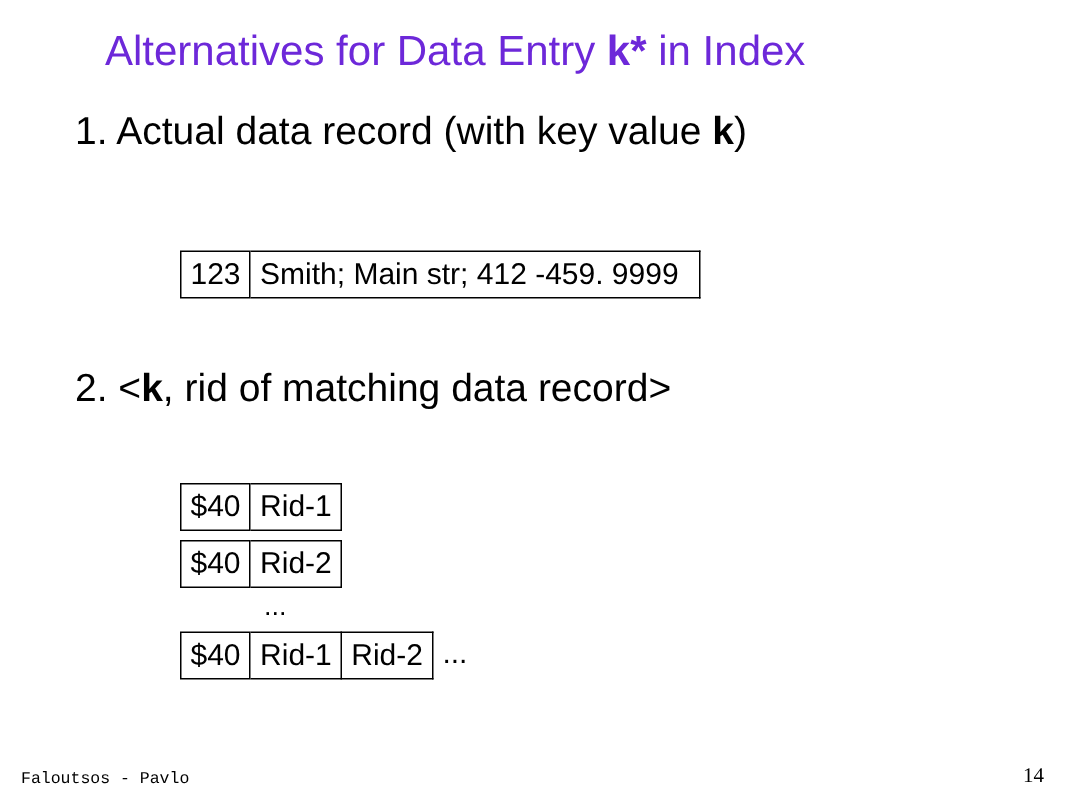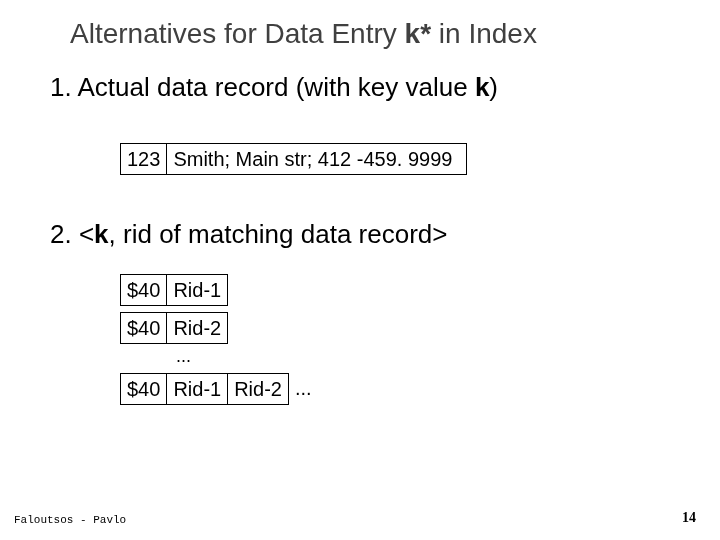--- a/index.html
+++ b/index.html
@@ -14,21 +14,21 @@
   }
   .slide {
     position: relative;
     width: 720px;
     height: 540px;
     box-sizing: border-box;
     padding: 18px 40px 0 40px;
   }
   .title {
     font-size: 28px;
-    color: #404040;
+    color: #6d28d9;
     margin: 0 0 22px 30px;
     white-space: nowrap;
   }
   .title .k {
     font-weight: bold;
   }
   .item {
     font-family: Verdana, Geneva, sans-serif;
     font-size: 26px;
     color: #000;
@@ -36,20 +36,21 @@
     white-space: nowrap;
   }
   .item .k {
     font-weight: bold;
     font-family: Verdana, sans-serif;
   }
   .row {
     margin-left: 80px;
     display: flex;
     align-items: stretch;
+    margin-top: 24px;
   }
   .row.tight { margin-top: 6px; }
   .cell {
     border: 1px solid #000;
     font-family: Arial, Helvetica, sans-serif;
     font-size: 20px;
     padding: 3px 6px;
     line-height: 1.2;
     box-sizing: border-box;
   }
@@ -74,21 +75,20 @@
     bottom: 14px;
     font-family: Liberation Mono, monospace;
     font-size: 11px;
   }
   .footer-right {
     position: absolute;
     right: 24px;
     bottom: 14px;
     font-family: "Times New Roman", Times, serif;
     font-size: 14px;
-    font-weight: bold;
   }
   .gap-lg { height: 26px; }
   .gap-md { height: 10px; }
 </style>
 </head>
 <body>
 
 <div class="slide">
 
   <div class="title">

